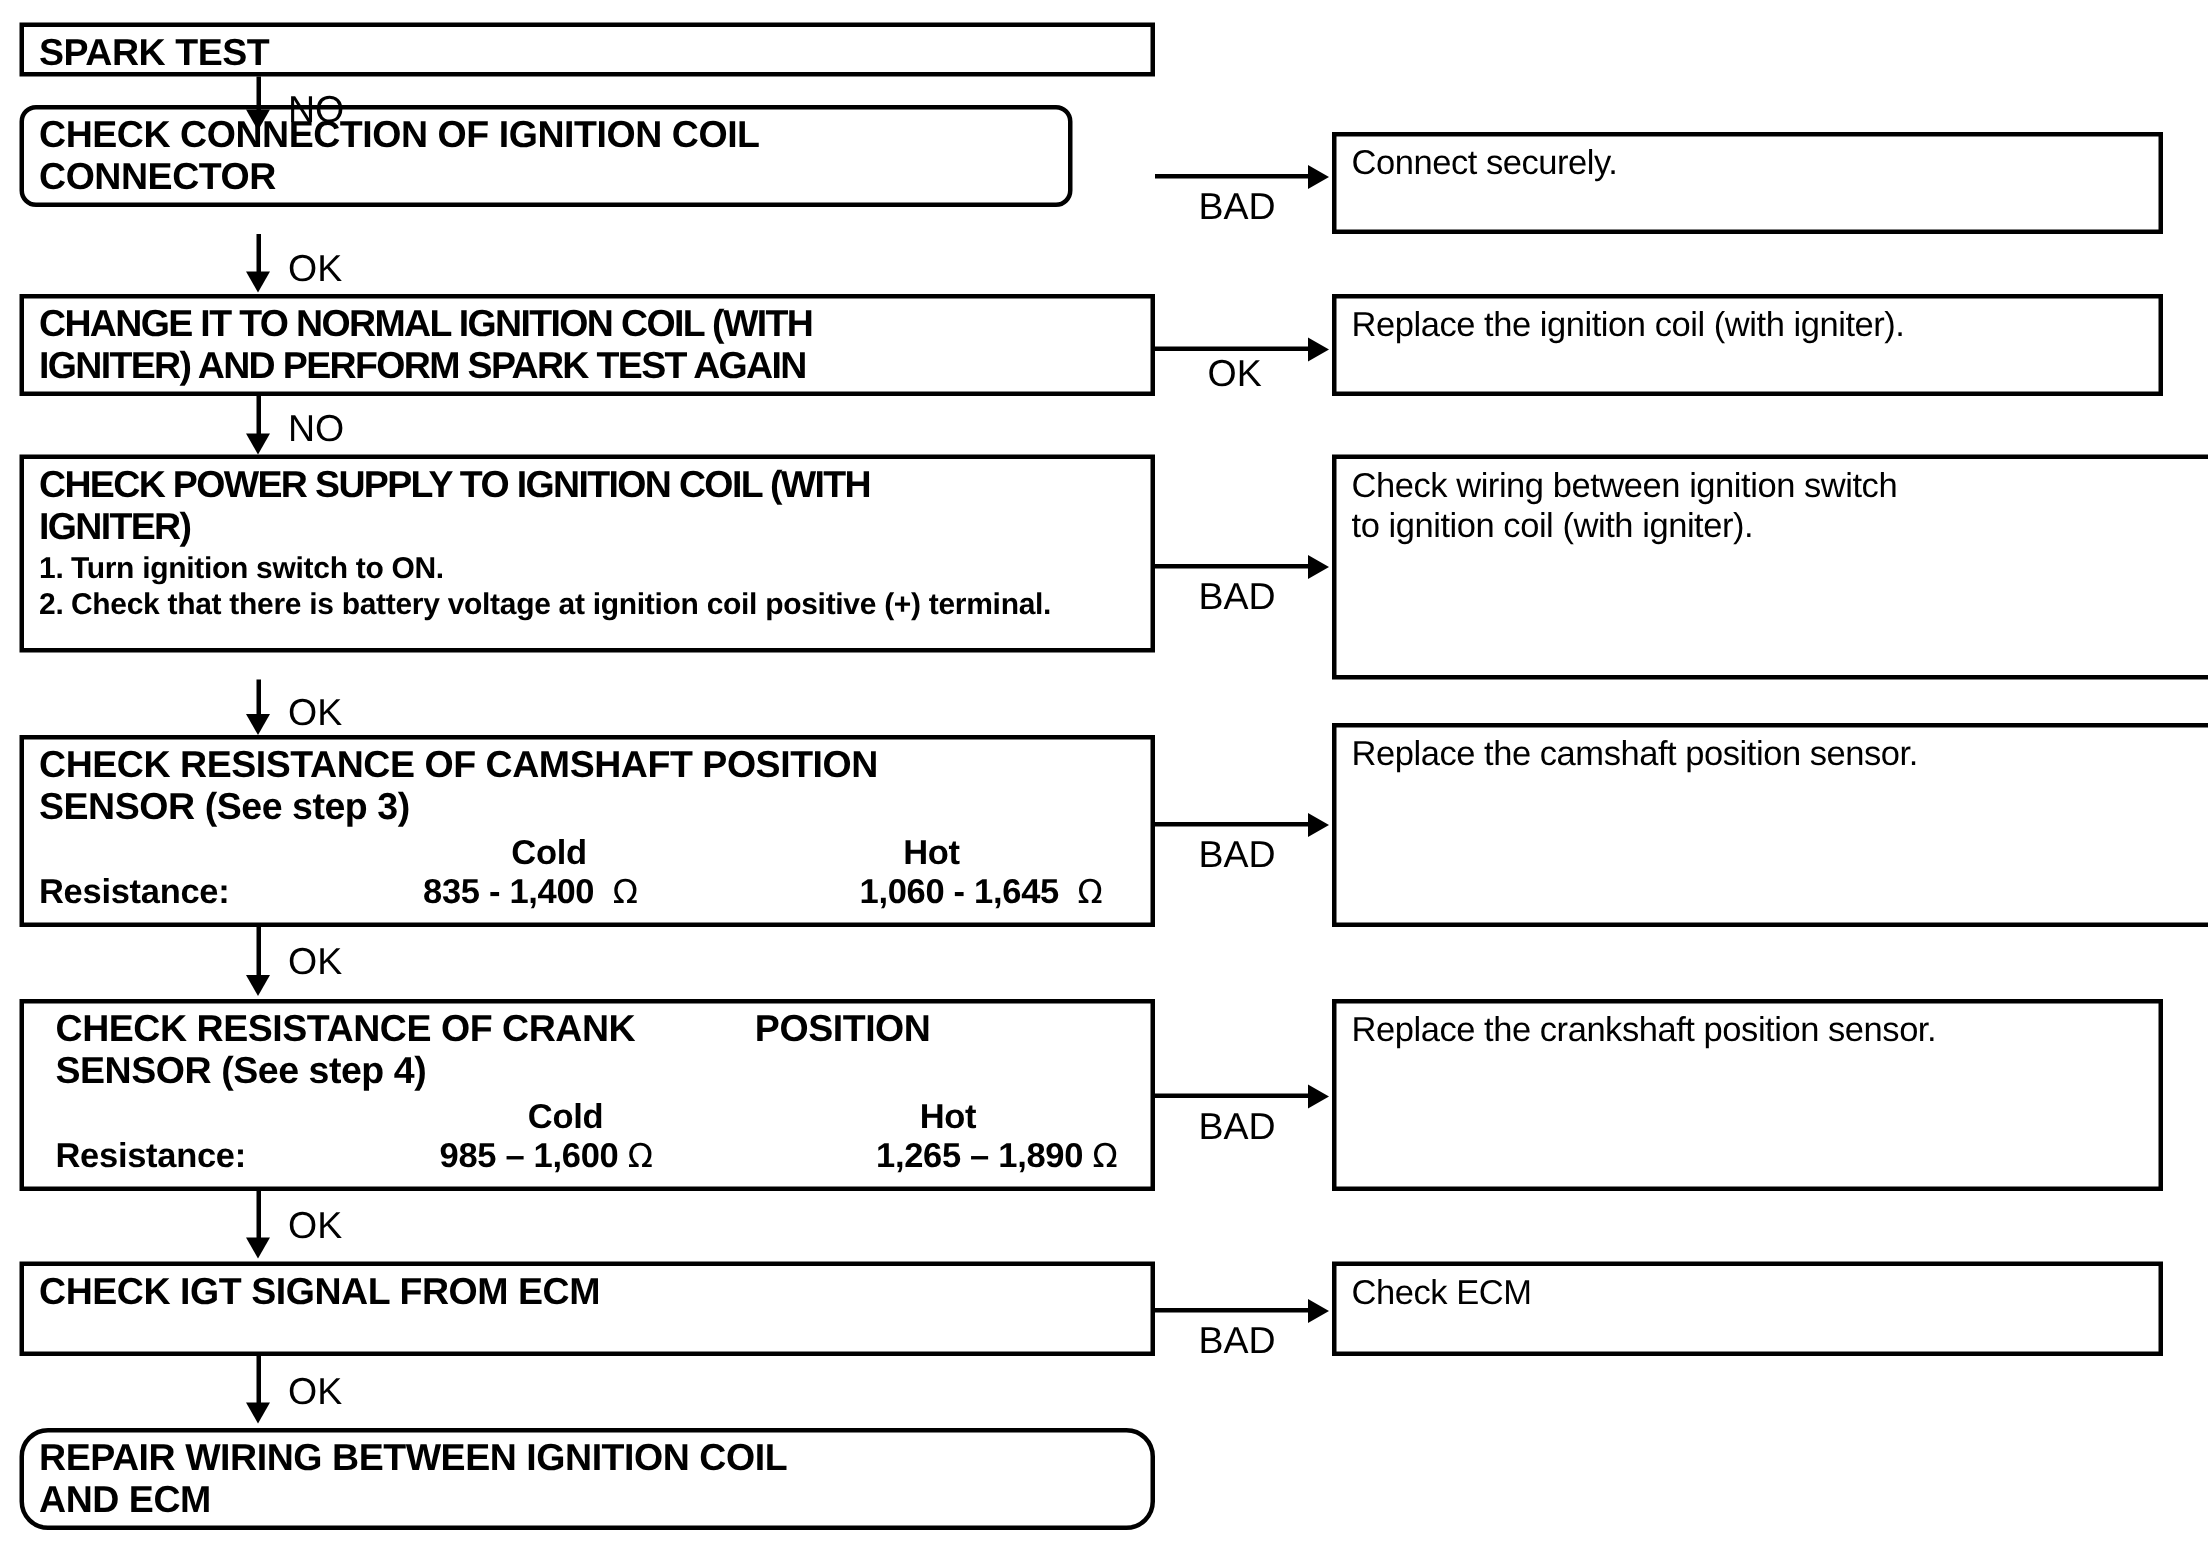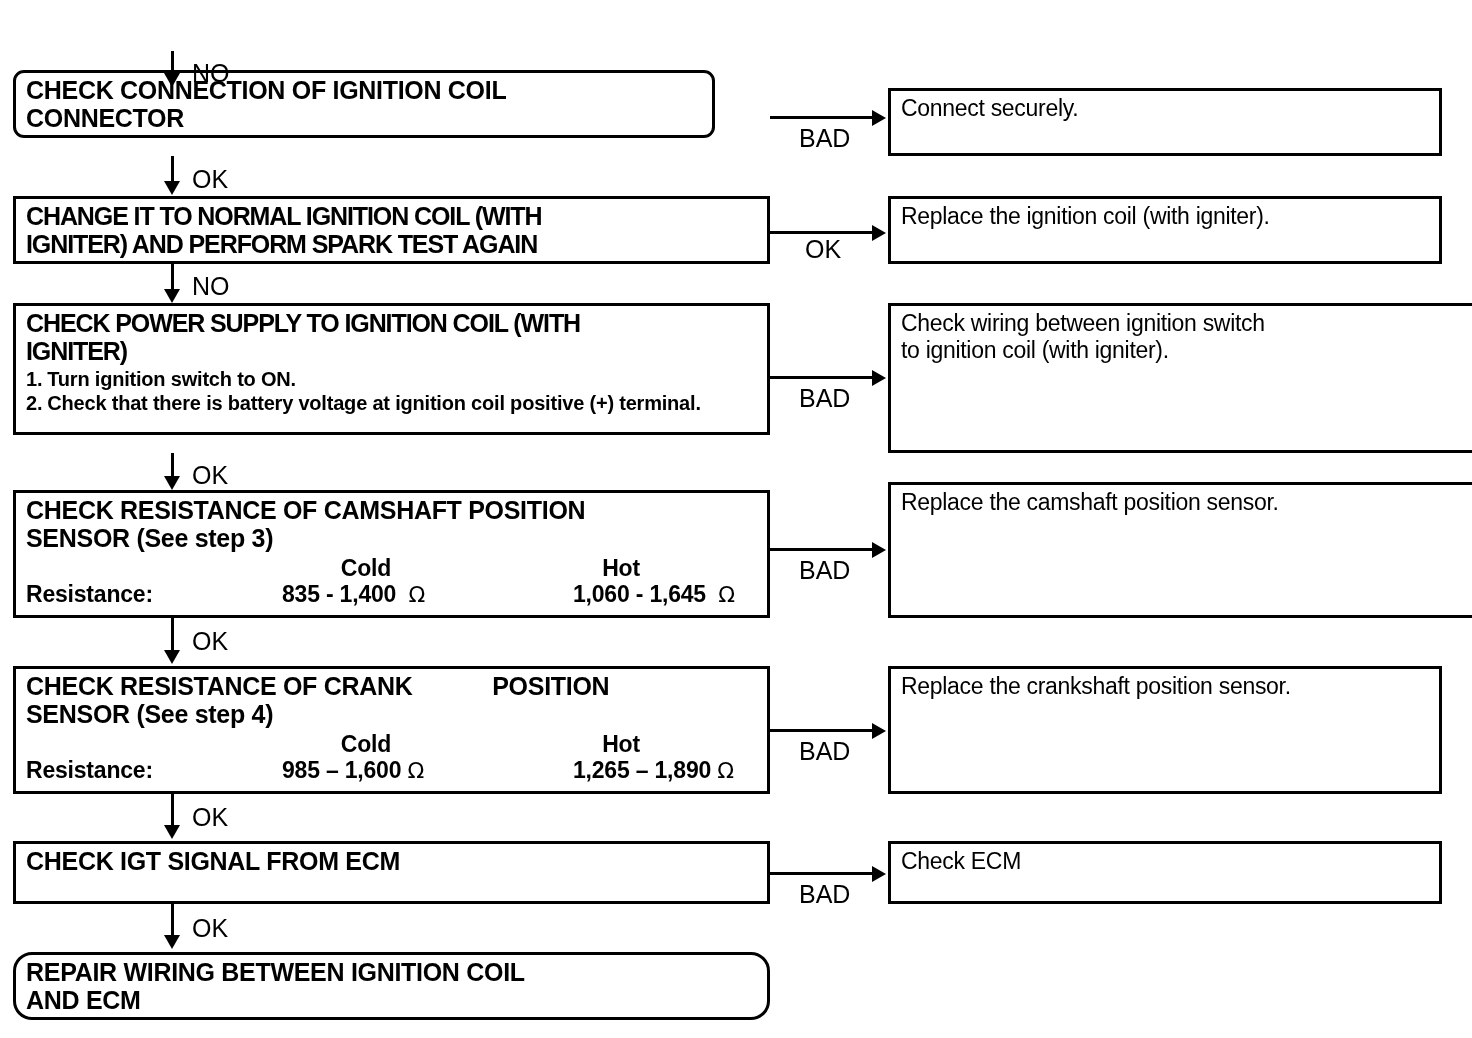--- a/index.html
+++ b/index.html
@@ -139,20 +139,25 @@
     letter-spacing: 0px;
     line-height: 1;
     white-space: nowrap;
   }
 </style>
 </head>
 <body>
 
 <div id="canvas">
 
+  <div class="box" style="left:13px; top:15px; width:757px; height:36px;">
+    <div class="box-inner">
+      <div class="step-title">SPARK TEST</div>
+    </div>
+  </div>
 
   <div class="box" style="left:13px; top:70px; width:702px; height:68px;border-radius:11px;">
     <div class="box-inner">
       <div class="step-title">CHECK CONNECTION OF IGNITION COIL
 CONNECTOR</div>
     </div>
   </div>
 
   <div class="box" style="left:13px; top:196px; width:757px; height:68px;">
     <div class="box-inner">
@@ -191,21 +196,21 @@
         </div>
         <div class="res-row">
           <span class="col-label">Resistance:</span>
           <span class="col-cold"><span>835 - 1,400</span>&nbsp; <span class="omega">Ω</span></span>
           <span class="col-hot"><span>1,060 - 1,645</span>&nbsp; <span class="omega">Ω</span></span>
         </div>
       </div>
     </div>
   </div>
 
-  <div class="box" style="left:13px; top:666px; width:757px; height:128px;">
+  <div class="box" style="left:13px; top:666px; width:757px; height:128px;padding-left:11px;">
     <div class="box-inner">
       <div class="step-title">CHECK RESISTANCE OF CRANK            POSITION
 SENSOR (See step 4)</div>
       <div class="res-table">
         <div class="res-head">
           <span class="col-label"></span>
           <span class="col-cold">Cold</span>
           <span class="col-hot">Hot</span>
         </div>
         <div class="res-row">

